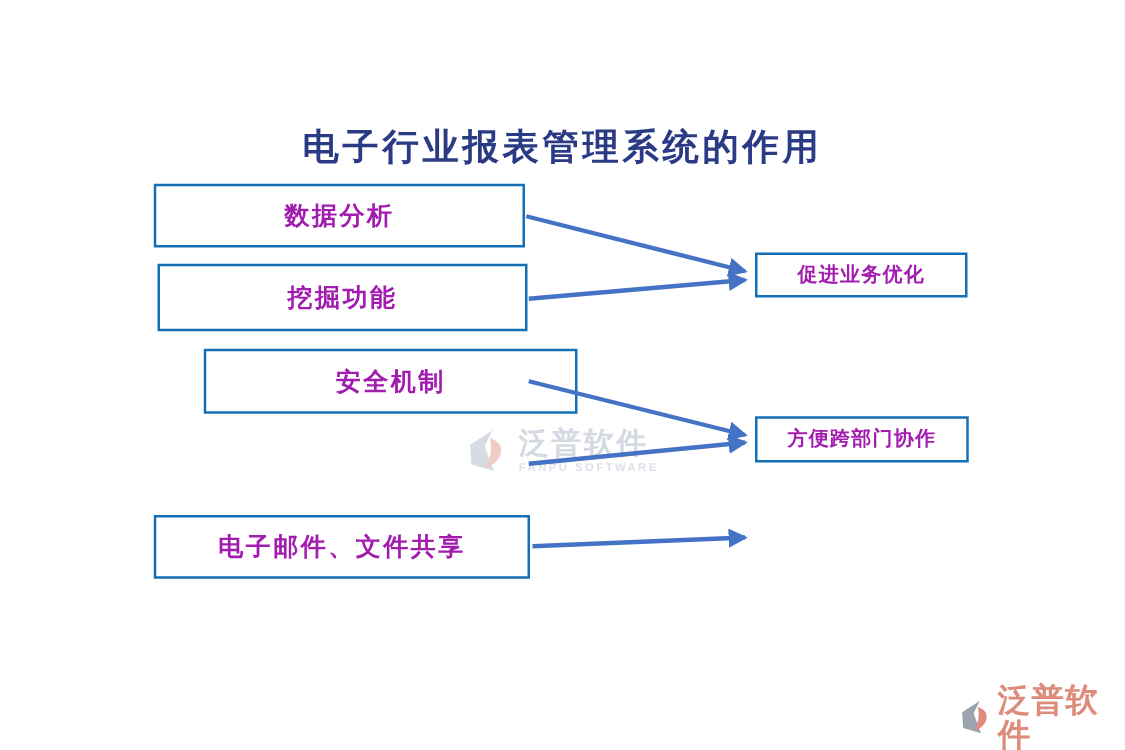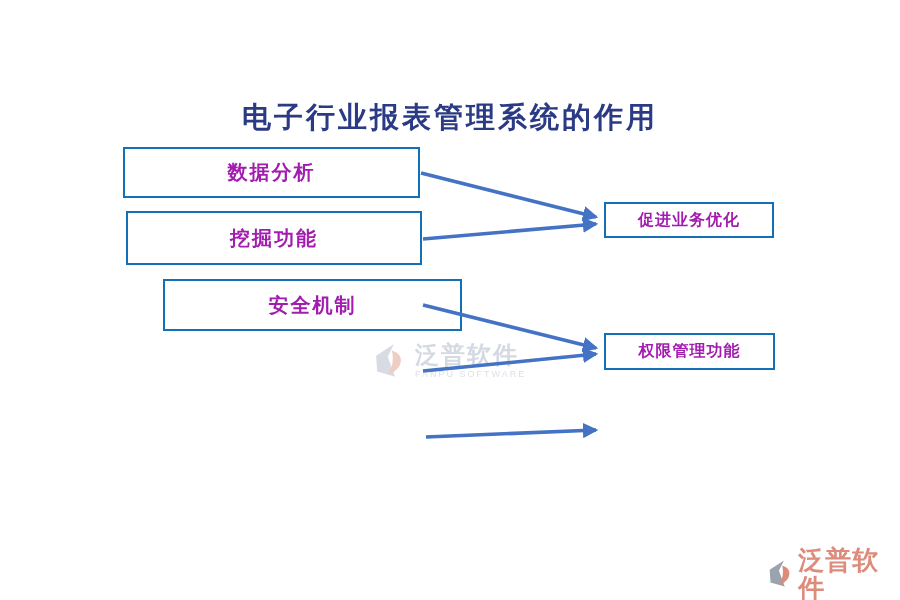--- a/index.html
+++ b/index.html
@@ -76,21 +76,21 @@
     font-family: "Liberation Sans", "DejaVu Sans", sans-serif;
     font-size: 24px;
     font-weight: 700;
     color: #D5D9E2;
     letter-spacing: 2px;
     line-height: 26px;
   }
   .wm-sub {
     font-family: "Liberation Sans", "DejaVu Sans", sans-serif;
     font-size: 9px;
-    font-weight: 400;
+    font-weight: 700;
     color: #DCDFE6;
     letter-spacing: 2px;
     margin-top: 1px;
   }
 
   
   .brand {
     position: absolute;
     left: 768px;
     top: 546px;
@@ -116,26 +116,29 @@
 
   <div class="fbox left lb0">
     <span>数据分析</span>
   </div>
   <div class="fbox left lb1">
     <span>挖掘功能</span>
   </div>
   <div class="fbox left lb2">
     <span>安全机制</span>
   </div>
+  <div class="fbox left lb4">
+    <span>电子邮件、文件共享</span>
+  </div>
 
   <div class="fbox right rb0">
     <span>促进业务优化</span>
   </div>
   <div class="fbox right rb1">
-    <span>权限管理功能</span>
+    <span>方便跨部门协作</span>
   </div>
 
   <svg class="arrows" viewBox="0 0 900 600" xmlns="http://www.w3.org/2000/svg">
     <defs>
       <marker id="ah" viewBox="0 0 10 10" refX="8.5" refY="5" markerWidth="4.4" markerHeight="4.4" orient="auto">
         <path d="M0,0 L10,5 L0,10 z" fill="#4472C4"></path>
       </marker>
     </defs>
     <line x1="421" y1="173" x2="596" y2="217" stroke="#4472C4" stroke-width="3.5" marker-end="url(#ah)"></line>
     <line x1="423" y1="239" x2="596" y2="224" stroke="#4472C4" stroke-width="3.5" marker-end="url(#ah)"></line>

